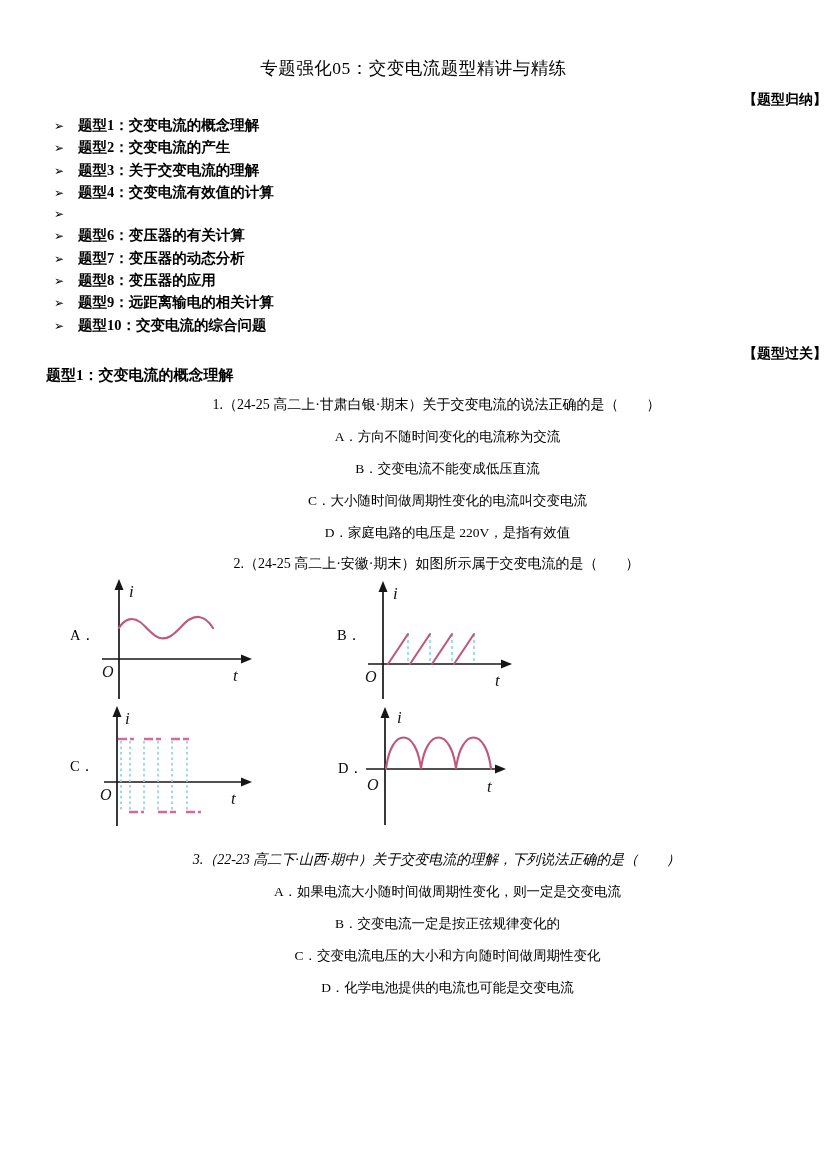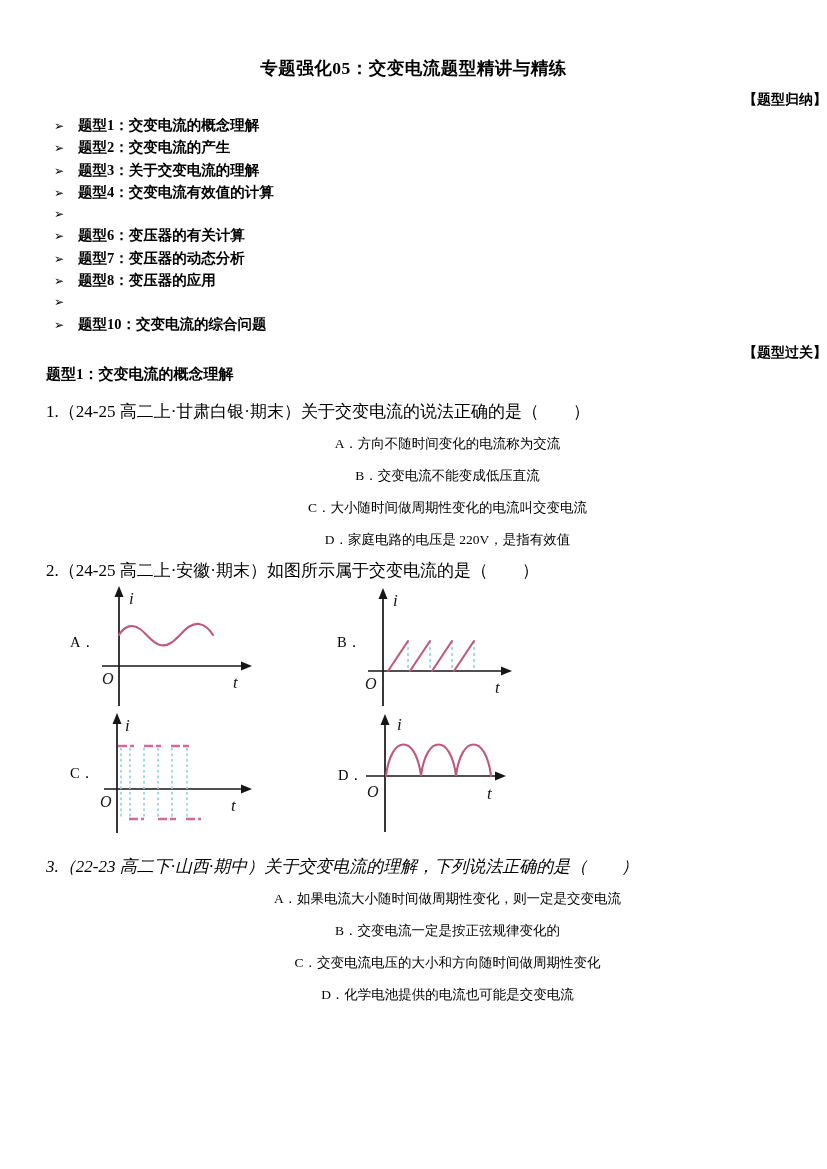--- a/index.html
+++ b/index.html
@@ -4,42 +4,42 @@
 <style>
   html,body{margin:0;padding:0;}
   body{
     width:827px;height:1169px;background:#ffffff;color:#000;
     font-family:"Liberation Serif","DejaVu Serif",serif;
     position:relative;overflow:hidden;
   }
   .page{position:absolute;inset:0;}
   h1.title{
     margin:0;padding-top:56px;text-align:center;
-    font-size:17.5px;font-weight:bold;letter-spacing:.5px;
+    font-size:17.5px;font-weight:normal;letter-spacing:.5px;
   }
   h2.sec{
     margin:11px 0 0 0;text-align:right;
     font-size:14px;font-weight:bold;
   }
   h2.sec.practice{margin-top:8px;}
   ul.outline{
     list-style:none;margin:6px 0 0 54px;padding:0;
   }
   ul.outline li{
     display:flex;align-items:baseline;
     font-size:14.5px;font-weight:bold;line-height:21.3px;
   }
   ul.outline .bullet{
     width:24px;flex:0 0 24px;font-size:12px;font-weight:normal;
   }
   h3.subsec{
     margin:2px 0 0 46px;font-size:15px;font-weight:bold;line-height:20px;
   }
   p.stem{
-    margin:19px 0 0 46px;font-size:17px;line-height:18px;
+    margin:11px 0 0 46px;font-size:14px;line-height:18px;text-align:center;
   }
   p.stem.q2{margin-top:13px;}
   p.stem.q3{margin-top:6px;font-style:italic;}
   p.option{
     margin:14px 0 0 68px;font-size:13.5px;line-height:18px;text-align:center;
   }
   .graphs{
     position:relative;height:272px;margin-top:0;
   }
   .glabel{
@@ -99,20 +99,21 @@
     <li>
       <span class="bullet">➢</span>
       <span>题型7：变压器的动态分析</span>
     </li>
     <li>
       <span class="bullet">➢</span>
       <span>题型8：变压器的应用</span>
     </li>
     <li>
       <span class="bullet">➢</span>
+      <span>题型9：远距离输电的相关计算</span>
     </li>
     <li>
       <span class="bullet">➢</span>
       <span>题型10：交变电流的综合问题</span>
     </li>
   </ul>
 
   <h2 class="sec practice">【题型过关】</h2>
 
   <h3 class="subsec">题型1：交变电流的概念理解</h3>

